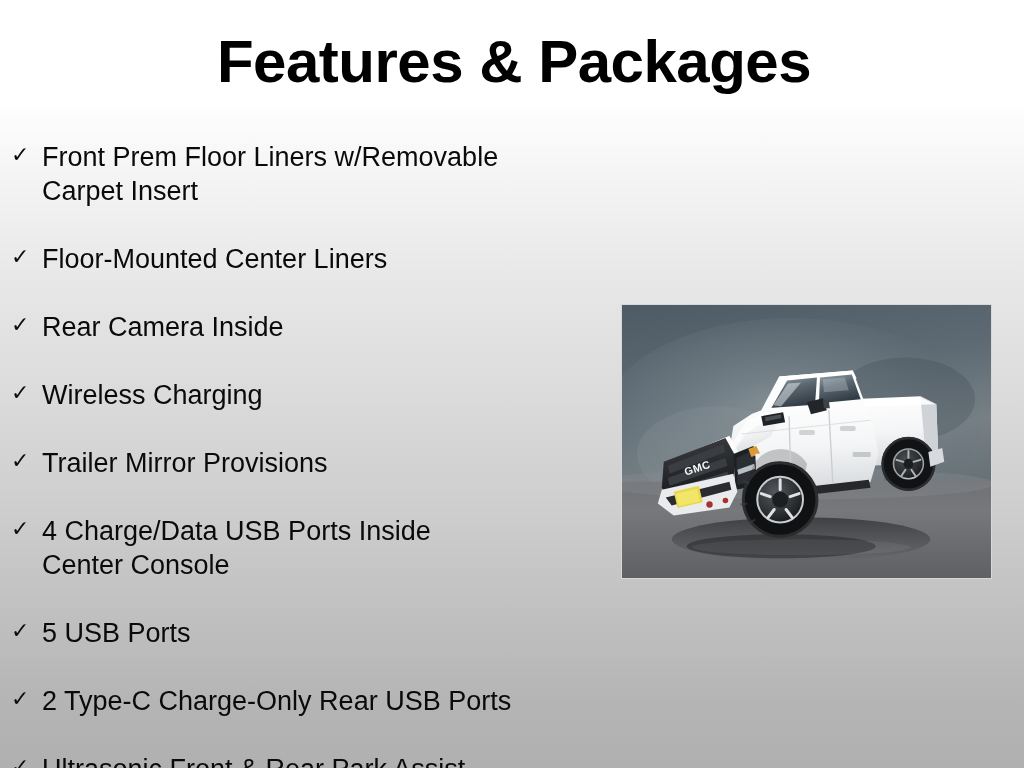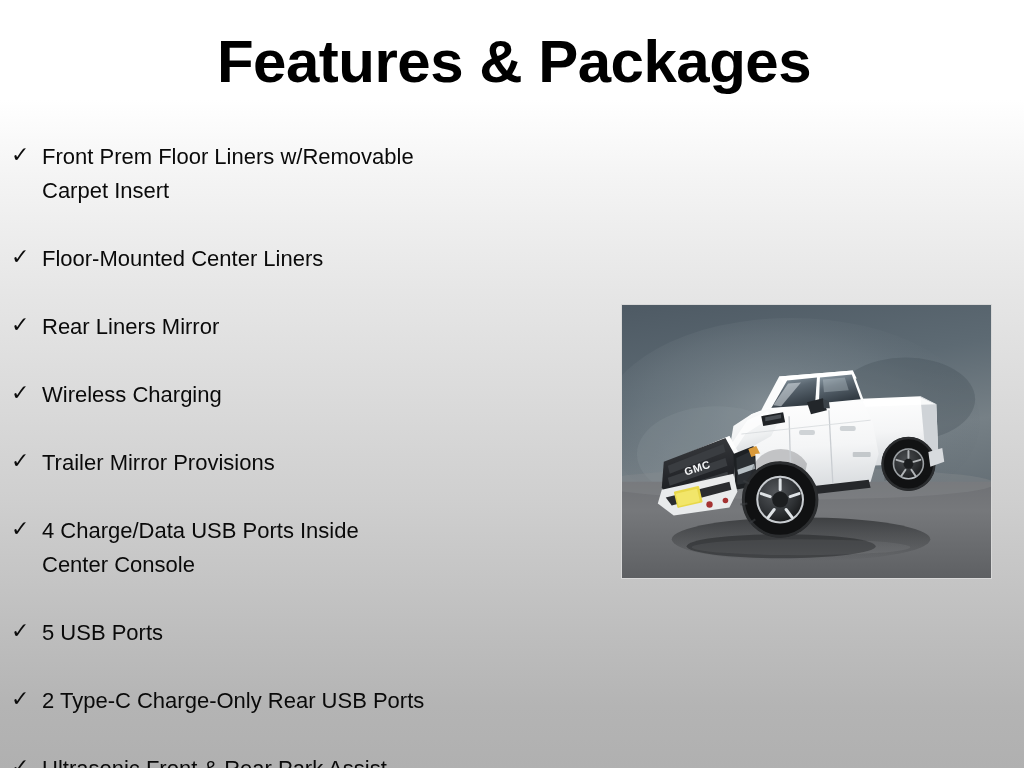--- a/index.html
+++ b/index.html
@@ -67,21 +67,21 @@
     line-height:28px;
     font-family:"DejaVu Sans", sans-serif;
     font-size:22px;
     color:#0d0d0d;
     display:block;
   }
 
   .feature-text {
     display:block;
     font-family:"Liberation Sans", sans-serif;
-    font-size:22px;
+    font-size:27px;
     line-height:34px;
     color:#0a0a0a;
     white-space:pre-line;
   }
 
   
   .vehicle-photo {
     position:absolute;
     left:621px;
     top:304px;
@@ -107,21 +107,21 @@
 Carpet Insert</span>
   </li>
 
   <li class="feature-item">
     <span class="check-icon">✓</span>
     <span class="feature-text">Floor-Mounted Center Liners</span>
   </li>
 
   <li class="feature-item">
     <span class="check-icon">✓</span>
-    <span class="feature-text">Rear Liners Mirror</span>
+    <span class="feature-text">Rear Camera Inside</span>
   </li>
 
   <li class="feature-item">
     <span class="check-icon">✓</span>
     <span class="feature-text">Wireless Charging</span>
   </li>
 
   <li class="feature-item">
     <span class="check-icon">✓</span>
     <span class="feature-text">Trailer Mirror Provisions</span>

